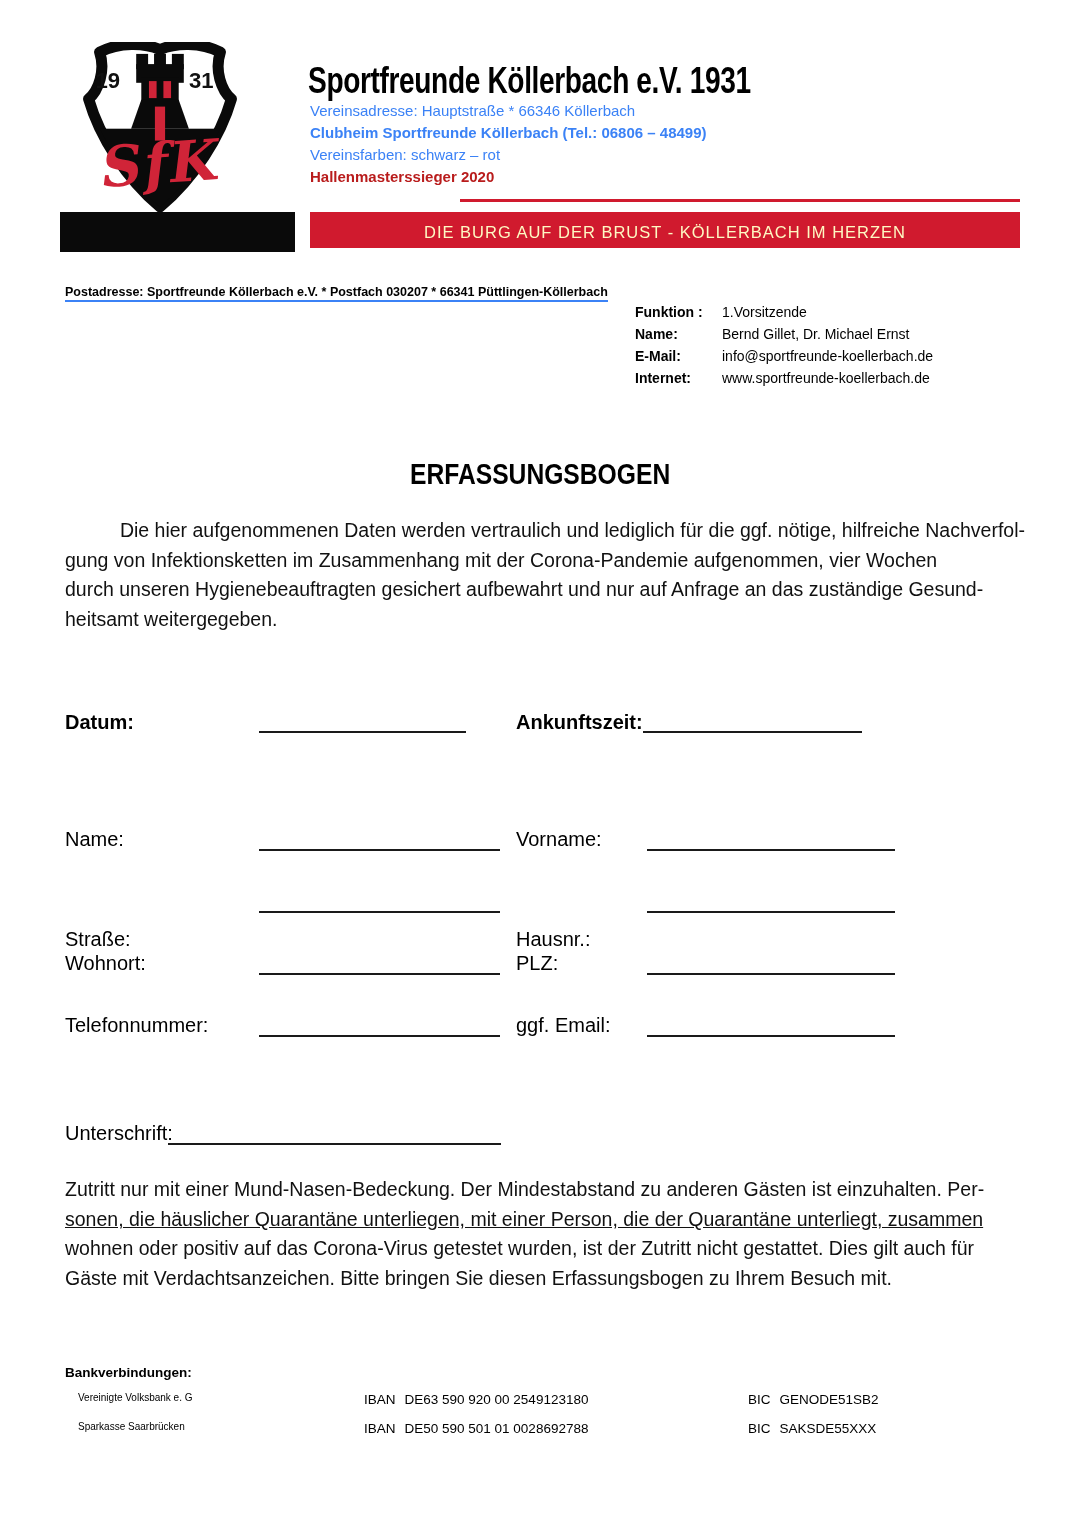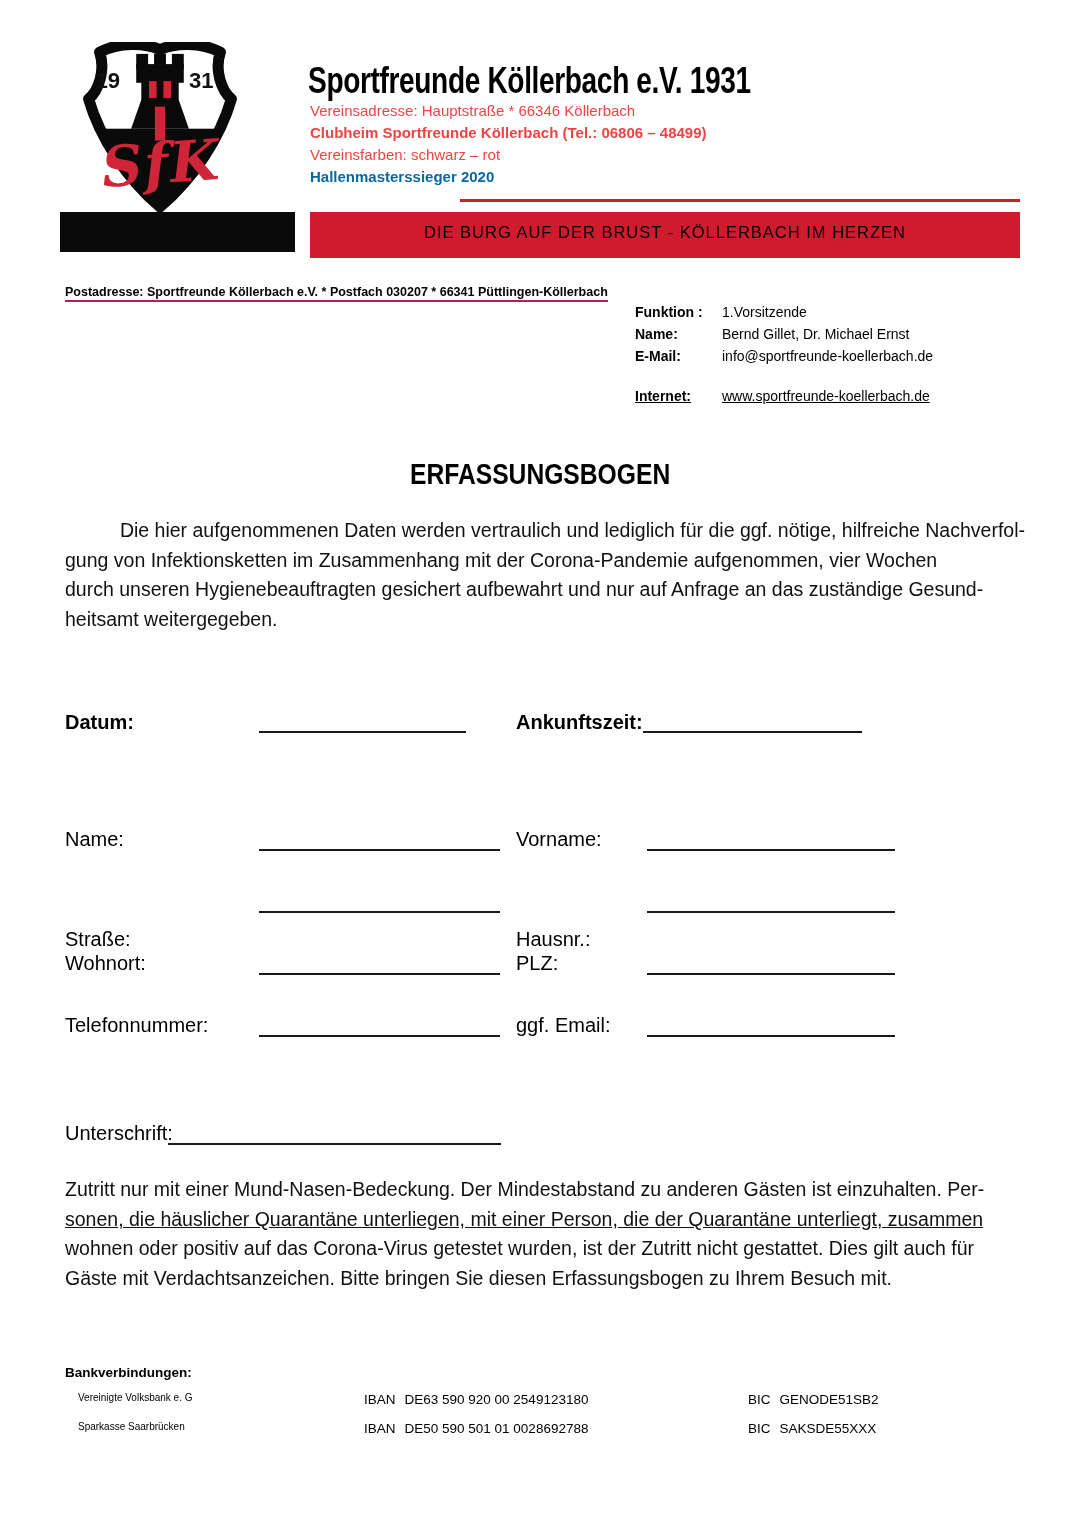--- a/index.html
+++ b/index.html
@@ -15,43 +15,43 @@
   .abs{position:absolute;}
   .nowrap{white-space:nowrap;}
 
   
   .crest{left:74px; top:42px; width:172px; height:170px;}
   .h-title{
     left:308px; top:60px;
     font-size:37px; font-weight:bold; letter-spacing:-0.5px;
     transform:scaleX(0.76); transform-origin:0 0;
   }
-  .h-addr{left:310px; font-size:15px; color:#ef4444;}
+  .h-addr{left:310px; font-size:15px; color:#3b82f6;}
   .h-a0{top:102px;}
   .h-a1{top:124px;font-weight:bold;}
   .h-a2{top:146px;}
-  .h-highlight{left:310px; top:168px; font-size:15px; font-weight:bold; color:#0369a1;}
+  .h-highlight{left:310px; top:168px; font-size:15px; font-weight:bold; color:#b91c1c;}
 
   
   .banner-thinline{left:460px; top:199px; width:560px; height:3px; background:#d01a2e;}
   .banner-black{left:60px; top:212px; width:235px; height:40px; background:#0a0a0a;}
   .banner-red{
-    left:310px; top:212px; width:710px; height:46px; background:#d01a2e;
-    color:#000000; font-size:16.5px; letter-spacing:1px;
+    left:310px; top:212px; width:710px; height:36px; background:#d01a2e;
+    color:#fef9c3; font-size:16.5px; letter-spacing:1px;
     line-height:40px; text-align:center;
   }
 
   
   .postal{
     left:65px; top:285px; font-size:12.5px; font-weight:bold;
-    border-bottom:2px solid #be185d; padding-bottom:1px;
+    border-bottom:2px solid #3b82f6; padding-bottom:1px;
   }
   .c-label{left:618px; font-size:14px; font-weight:bold;padding-left:17px;}
   .c-value{left:722px; font-size:14px;}
-  .c-r0{top:304px;} .c-r1{top:326px;} .c-r2{top:348px;} .c-r3{top:388px;text-decoration:underline;}
+  .c-r0{top:304px;} .c-r1{top:326px;} .c-r2{top:348px;} .c-r3{top:370px;}
 
   
   .form-title-wrap{left:0; top:458px; width:1080px; text-align:center;}
   .form-title-wrap span{
     display:inline-block; font-size:29px; font-weight:bold;
     transform:scaleX(0.85);
   }
   .para{left:65px; width:960px; font-size:19.5px; color:#111;}
   .i-l0{top:519px;text-align:right;} .i-l1{top:549px;} .i-l2{top:578px;} .i-l3{top:608px;}
 

